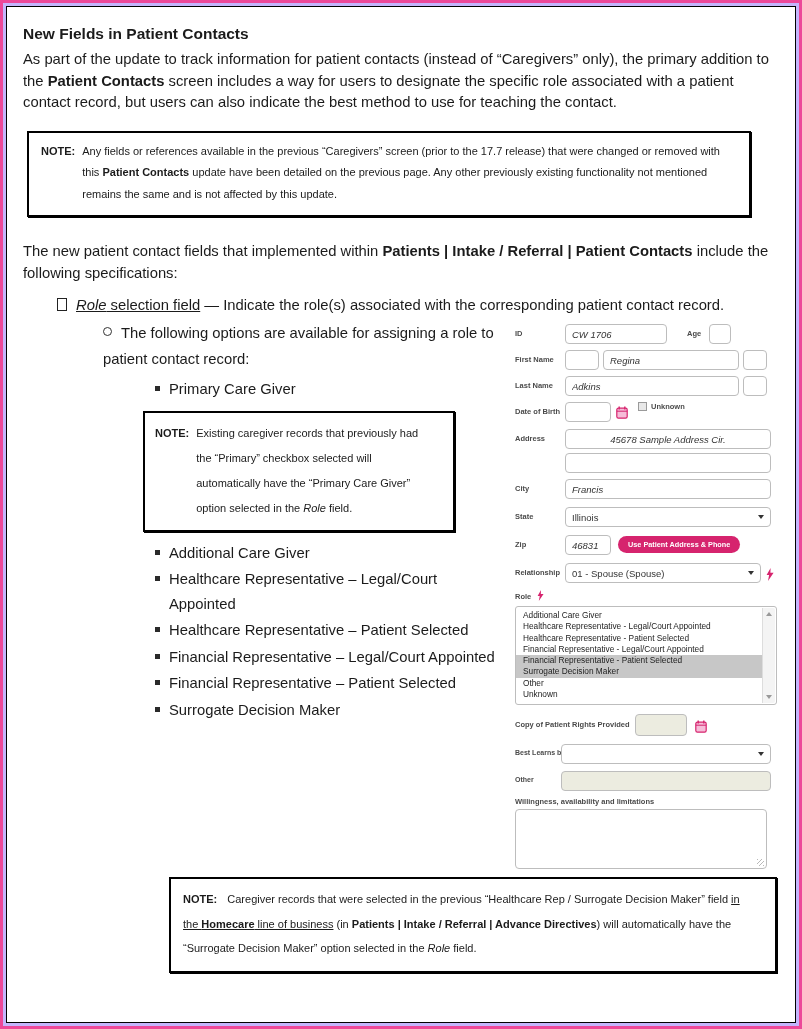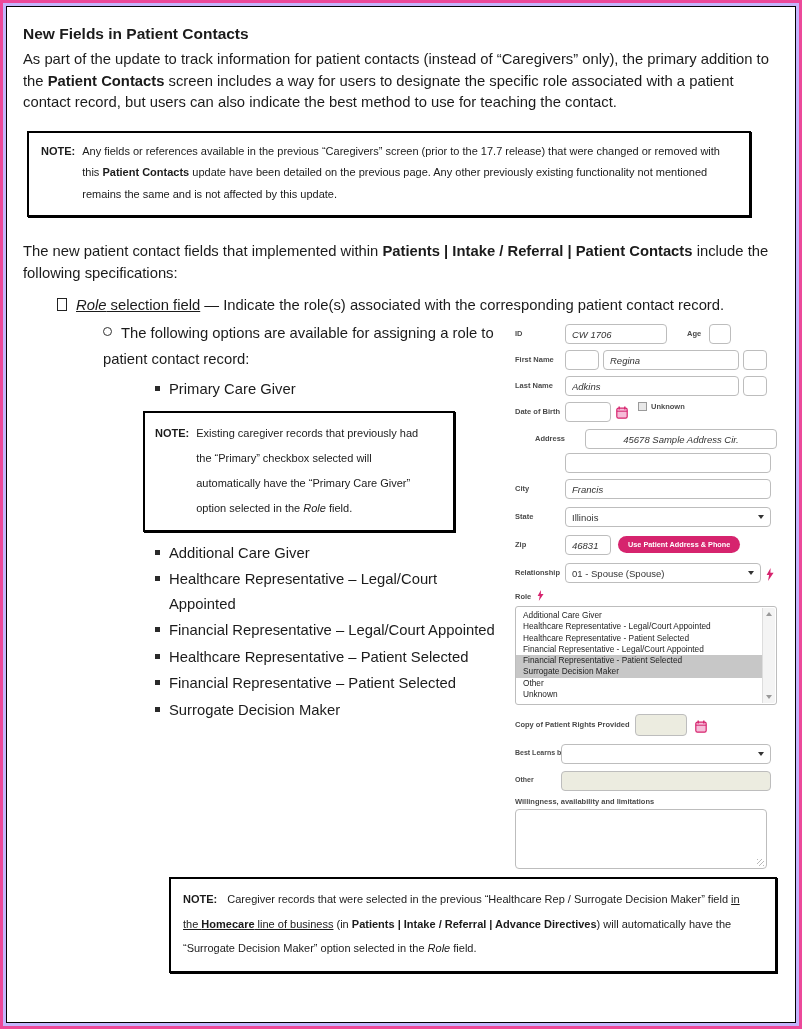--- a/index.html
+++ b/index.html
@@ -110,21 +110,21 @@
         <span class="ico"><svg width="12" height="13" viewBox="0 0 12 13">
                 <rect x="0.8" y="2.2" width="10.4" height="10" rx="1.6" fill="#f6bcd8" stroke="#d6246e" stroke-width="1.2"></rect>
                 <line x1="3.2" y1="0.6" x2="3.2" y2="3.4" stroke="#d6246e" stroke-width="1.4"></line>
                 <line x1="8.8" y1="0.6" x2="8.8" y2="3.4" stroke="#d6246e" stroke-width="1.4"></line>
                 <line x1="0.8" y1="5.2" x2="11.2" y2="5.2" stroke="#d6246e" stroke-width="1"></line>
               </svg></span>
         <span class="cbx"></span>
         <span class="cbl">Unknown</span>
       </div>
 
-      <div class="frow" style="margin-bottom:4px;margin-left:20px;">
+      <div class="frow" style="margin-bottom:4px;">
         <span class="flabel">Address</span>
         <input class="fin" style="width: 206px; text-align: center;" value="45678 Sample Address Cir.">
       </div>
       <div class="frow">
         <span class="flabel"></span>
         <input class="fin" style="width: 206px;" value="">
       </div>
 
       <div class="frow" style="margin-bottom:8px;">
         <span class="flabel">City</span>
@@ -213,22 +213,22 @@
     </ul>
 
     <div class="note note2">
       <span class="note-label">NOTE:</span>
       <span class="note-text" style="max-width:222px;"><span>Existing caregiver records that previously had the “Primary” checkbox selected will automatically have the “Primary Care Giver” option selected in the </span><i>Role</i><span> field.</span></span>
     </div>
 
     <ul class="l3">
       <li><span class="mark"></span><span>Additional Care Giver</span></li>
       <li><span class="mark"></span><span>Healthcare Representative – Legal/Court Appointed</span></li>
+      <li><span class="mark"></span><span>Healthcare Representative – Patient Selected</span></li>
       <li><span class="mark"></span><span>Financial Representative – Legal/Court Appointed</span></li>
-      <li><span class="mark"></span><span>Healthcare Representative – Patient Selected</span></li>
       <li><span class="mark"></span><span>Financial Representative – Patient Selected</span></li>
       <li><span class="mark"></span><span>Surrogate Decision Maker</span></li>
     </ul>
 
     <div class="note note3">
       <span class="note-label">NOTE:</span>
       <span class="note-text"><span>Caregiver records that were selected in the previous “Healthcare Rep / Surrogate Decision Maker” field </span><span class="u">in the </span><b class="u">Homecare</b><span class="u"> line of business</span><span> (in </span><b>Patients | Intake / Referral | Advance Directives</b><span>) will automatically have the “Surrogate Decision Maker” option selected in the </span><i>Role</i><span> field.</span></span>
     </div>
 
   </div>

